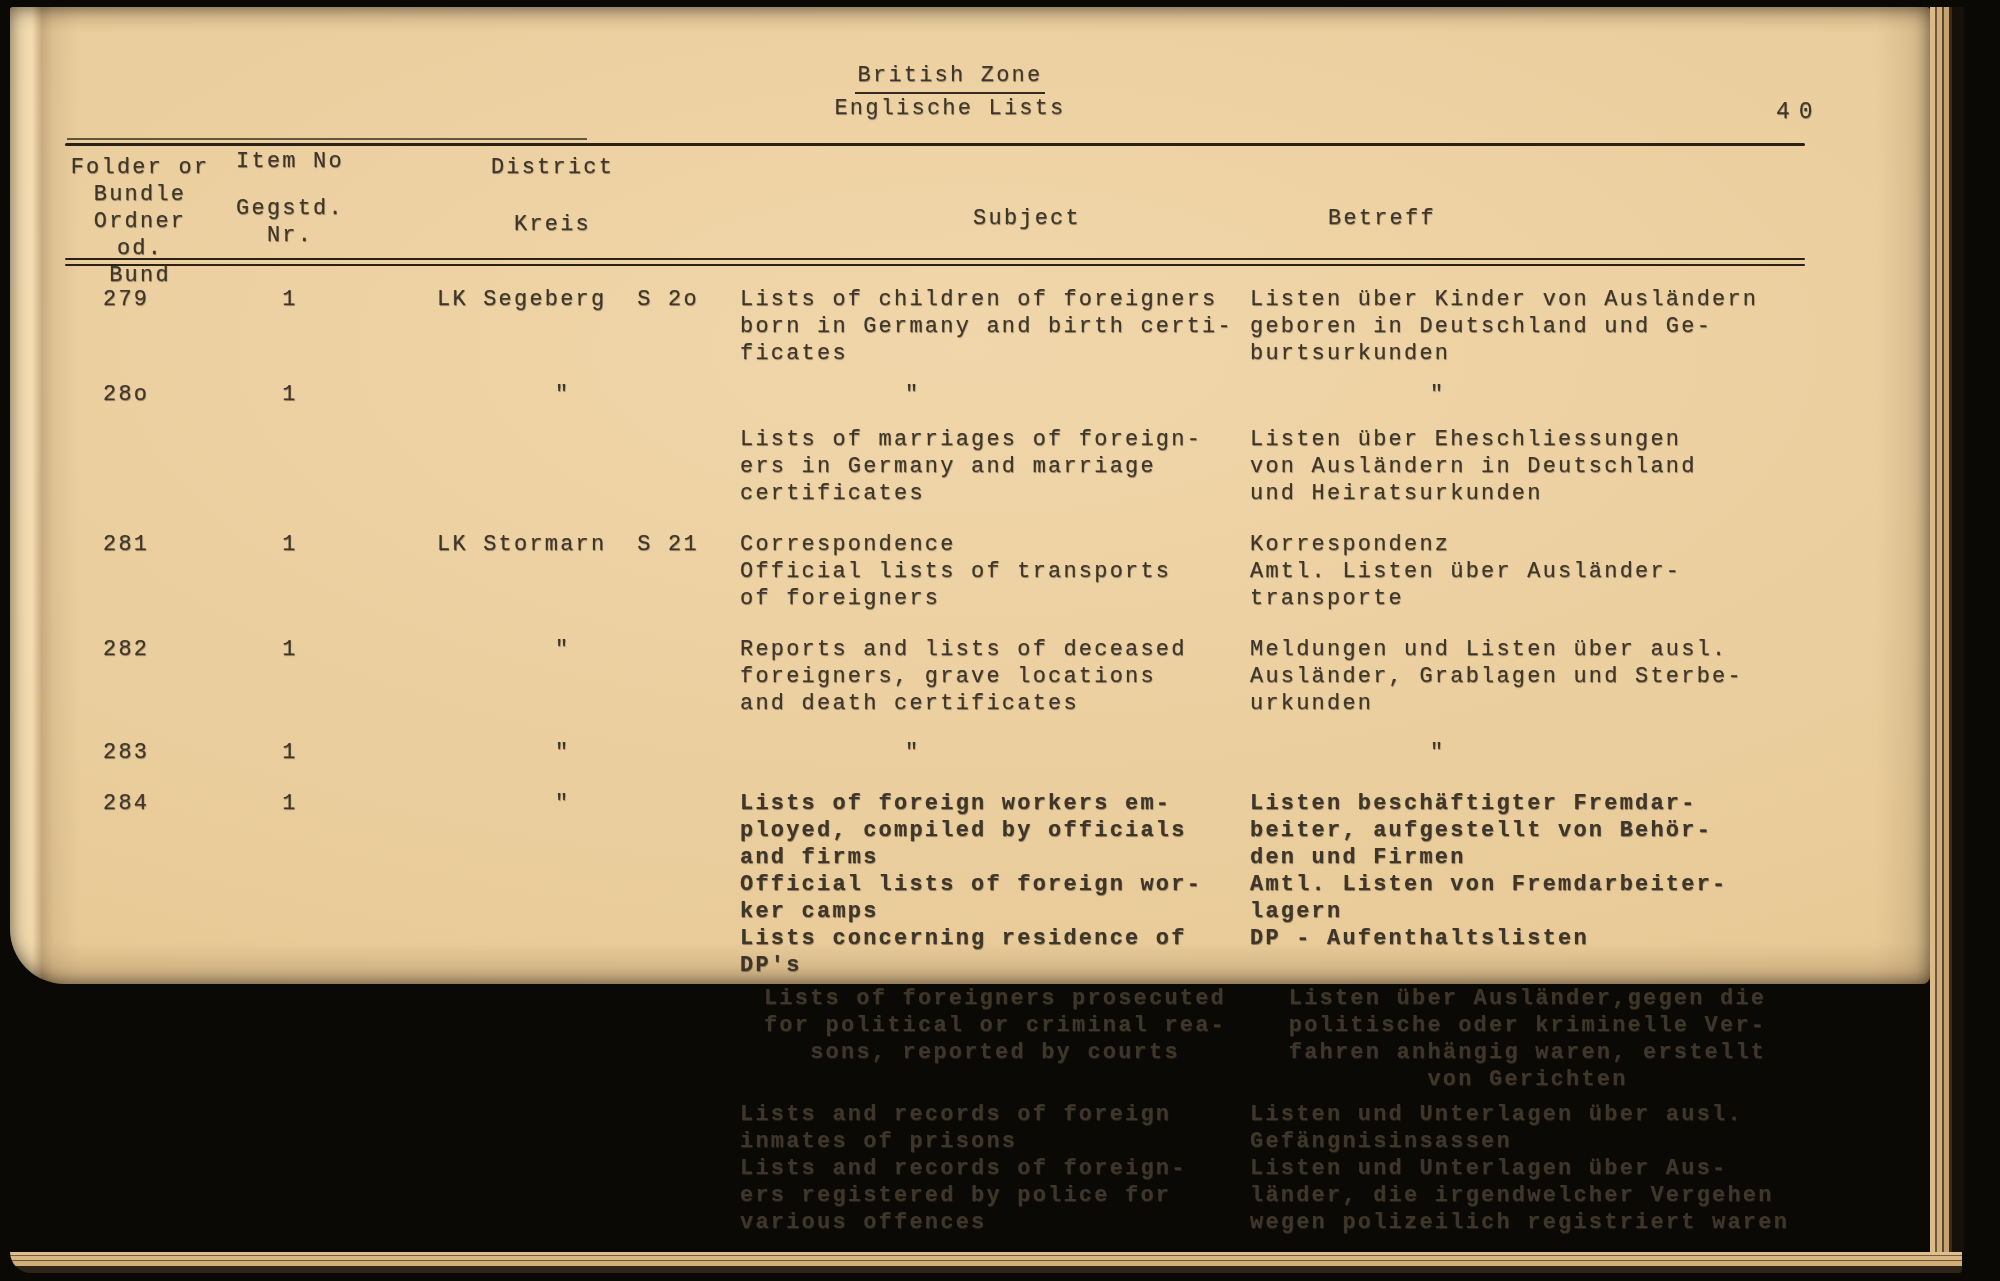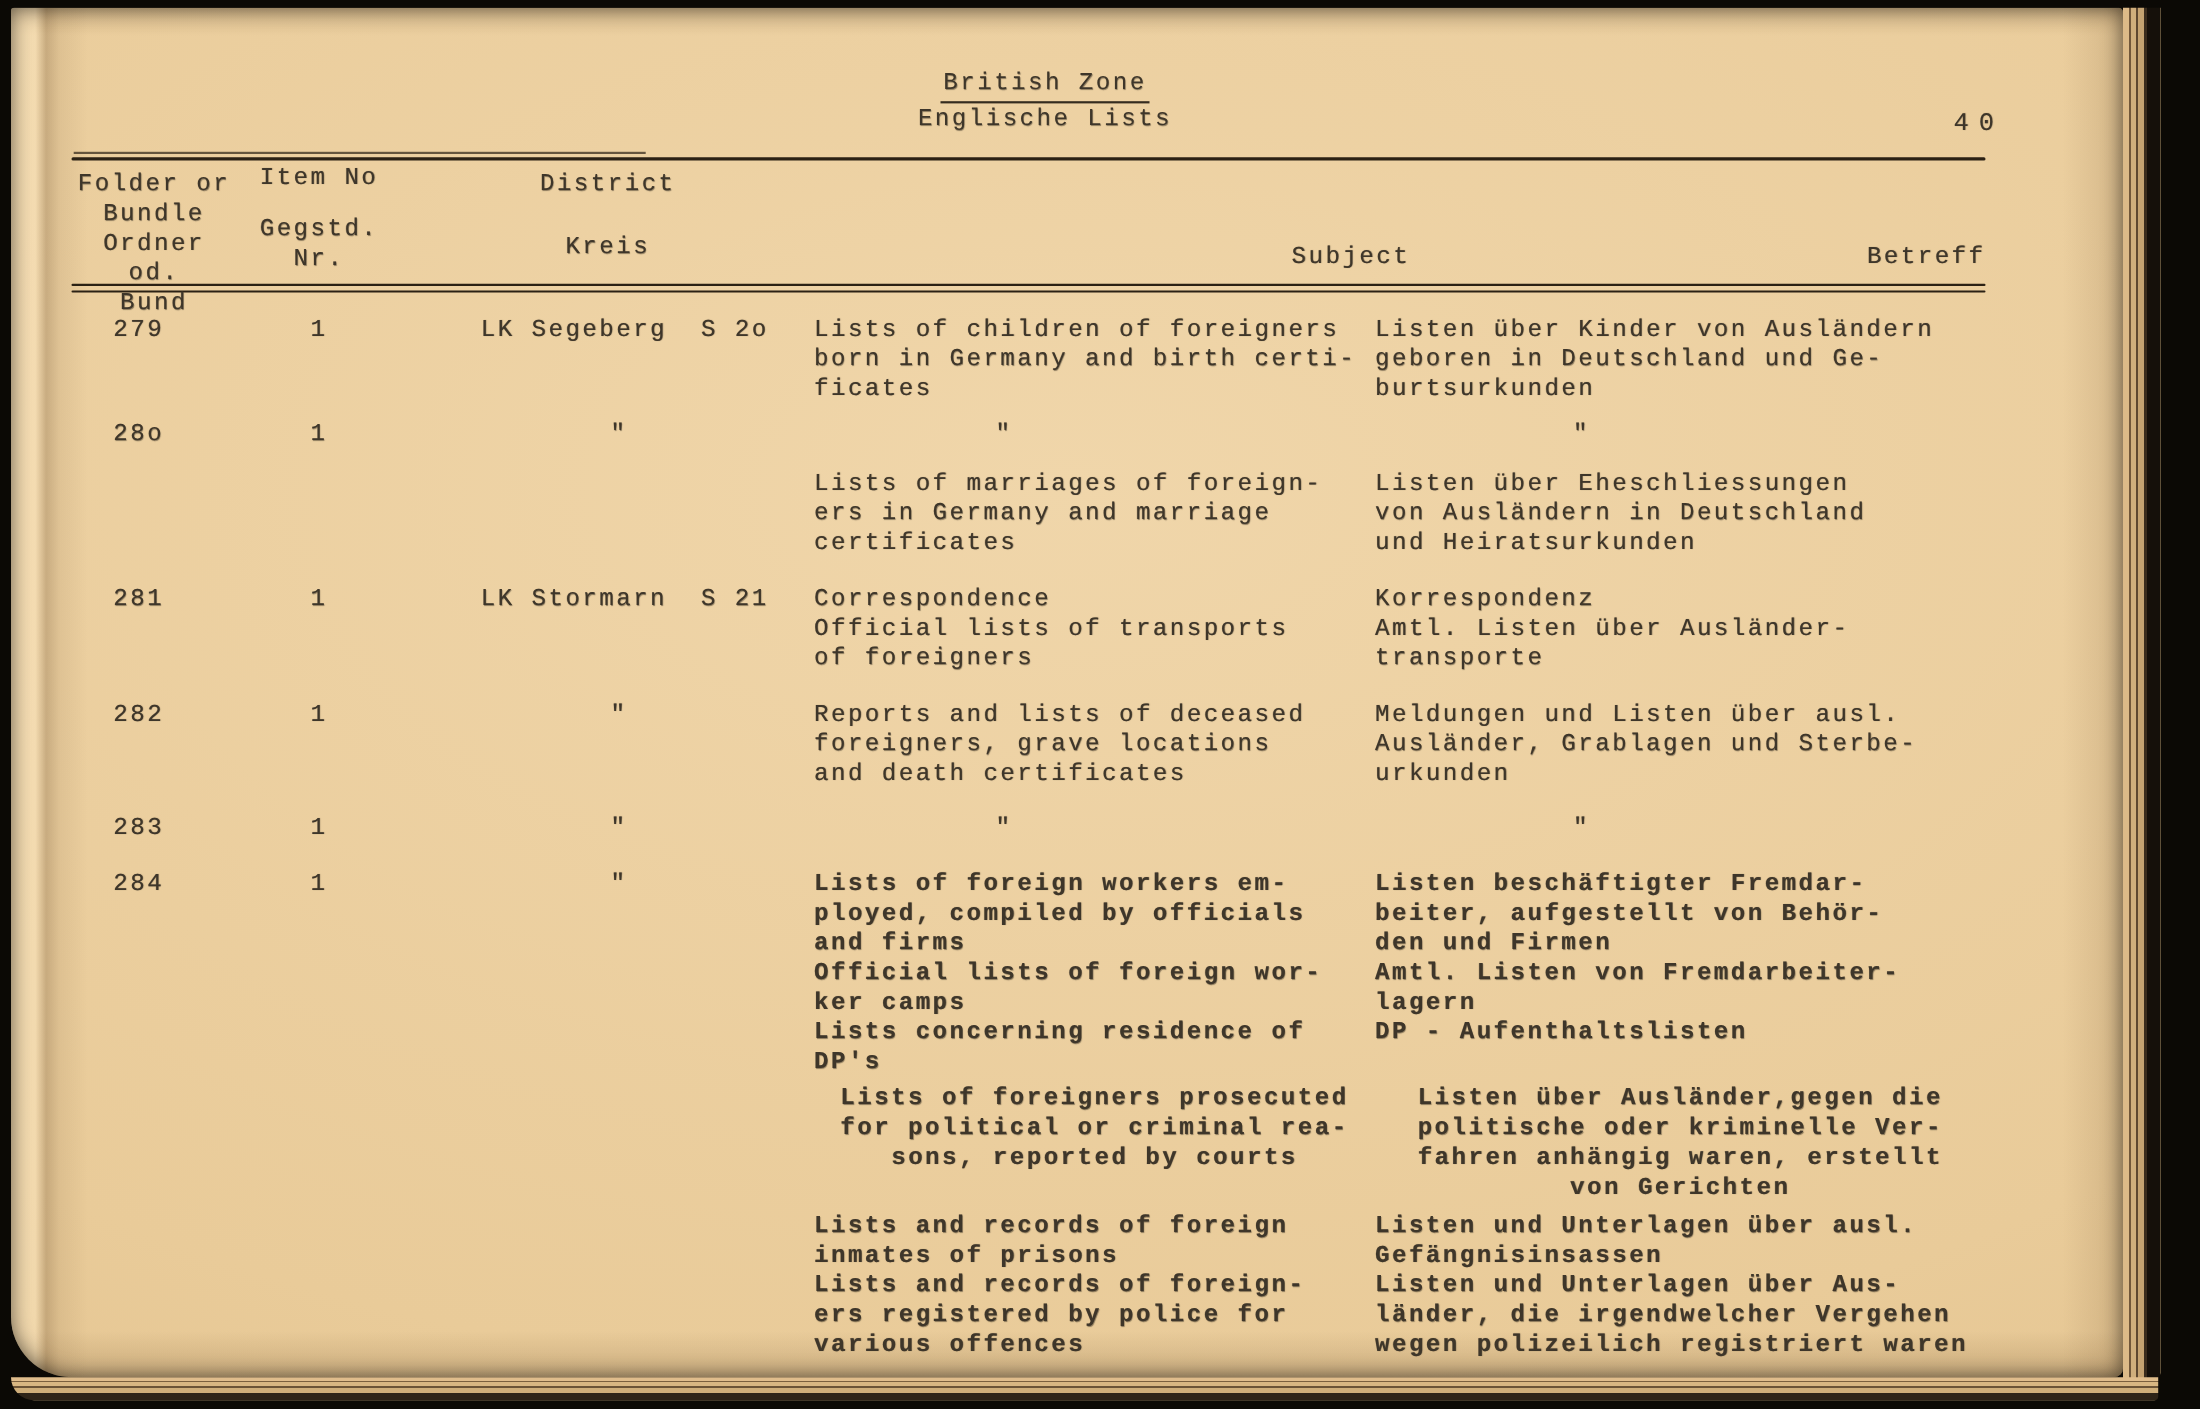--- a/index.html
+++ b/index.html
@@ -5,21 +5,21 @@
   html, body {
     margin: 0; padding: 0;
     width: 2000px; height: 1281px;
     background: #0b0905;
     overflow: hidden;
     font-family: "Liberation Mono", "DejaVu Sans Mono", monospace;
   }
   .paper {
     position: absolute;
     left: 10px; top: 7px;
-    width: 1920px; height: 1245px;
+    width: 1920px; height: 977px;
     color: #3e362a;
     background:
       linear-gradient(90deg, rgba(255,236,200,0.45) 0px, rgba(255,236,200,0.45) 22px, rgba(110,82,50,0.28) 32px, rgba(110,82,50,0.10) 44px, rgba(0,0,0,0) 70px),
       linear-gradient(270deg, rgba(125,95,58,0.22) 0px, rgba(0,0,0,0) 55px),
       linear-gradient(180deg, rgba(130,100,62,0.20) 0px, rgba(0,0,0,0) 26px),
       linear-gradient(0deg, rgba(115,86,52,0.25) 0px, rgba(0,0,0,0) 42px),
       radial-gradient(140% 120% at 50% 35%, #f0d6aa 0%, #e9cb99 55%, #dcba84 100%);
     border-radius: 3px 4px 8px 55px;
     box-shadow: 0 0 18px rgba(0,0,0,0.6) inset;
   }
@@ -60,21 +60,21 @@
   .rule-double .rl2 { margin-top: 3.5px; height: 2.5px; }
   .header { display: grid; grid-template-columns: 150px 150px 375px 510px 555px; height: 112px; }
   .hc { text-align: center; }
   .hc .h-en { margin-top: 2px; }
   .hc1 .h-en { margin-top: 2px; }
   .hc1 .h-de { margin-top: 20px; }
   .hc2 .h-en { margin-top: 8px; }
   .hc2 .h-de { margin-top: 0; }
   .hc3 .h-en { margin-top: 8px; }
   .hc3 .h-de { margin-top: 30px; }
-  .h-solo { margin-top: 74px; text-align: right; }
+  .h-solo { margin-top: 59px; }
   .h-subject { transform: translateX(32px); }
   .hc5 { text-align: left; }
   .h-betreff { padding-left: 78px; }
   .row { display: grid; grid-template-columns: 150px 150px 375px 510px 555px; align-items: start; }
   .c1 { padding-left: 38px; }
   .c2 { text-align: center; }
   .c3 { padding-left: 72px; }
   .ditto3 { padding-left: 118px; }
   .ditto4 { padding-left: 165px; }
   .ditto5 { padding-left: 180px; }

